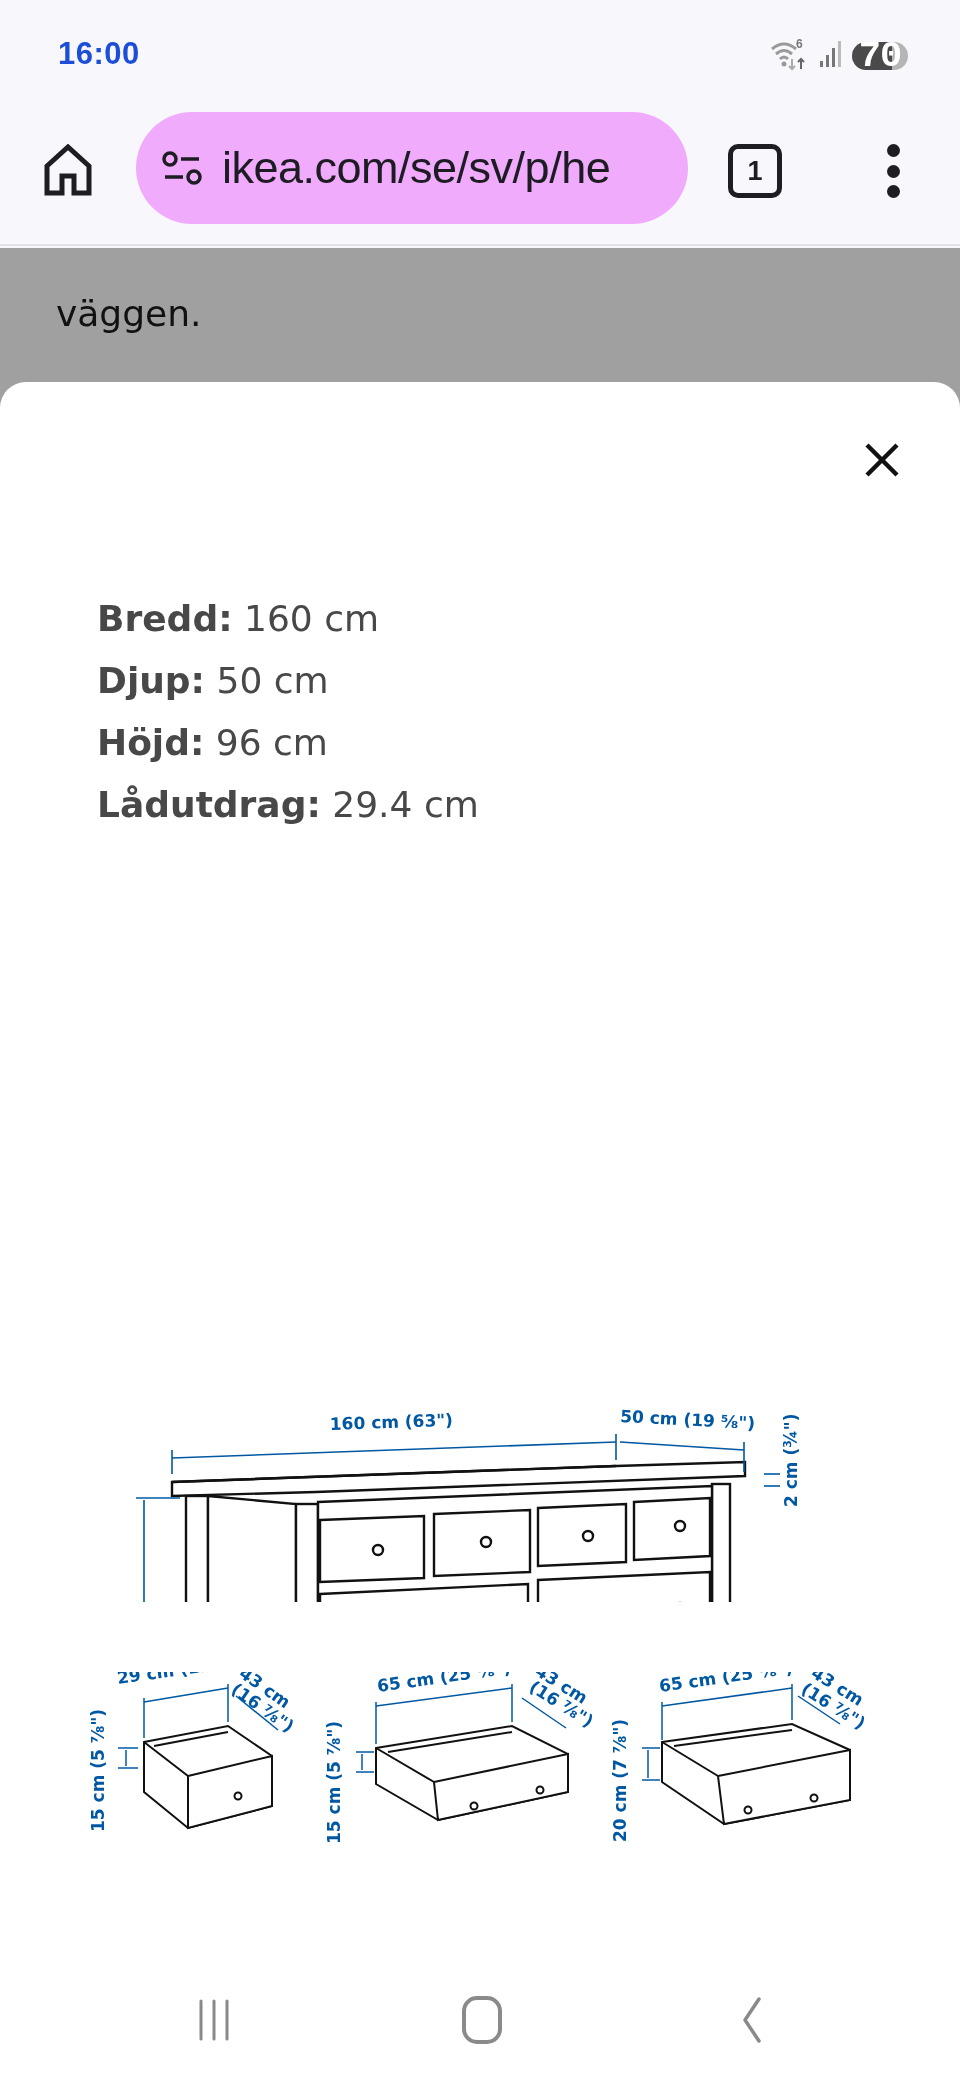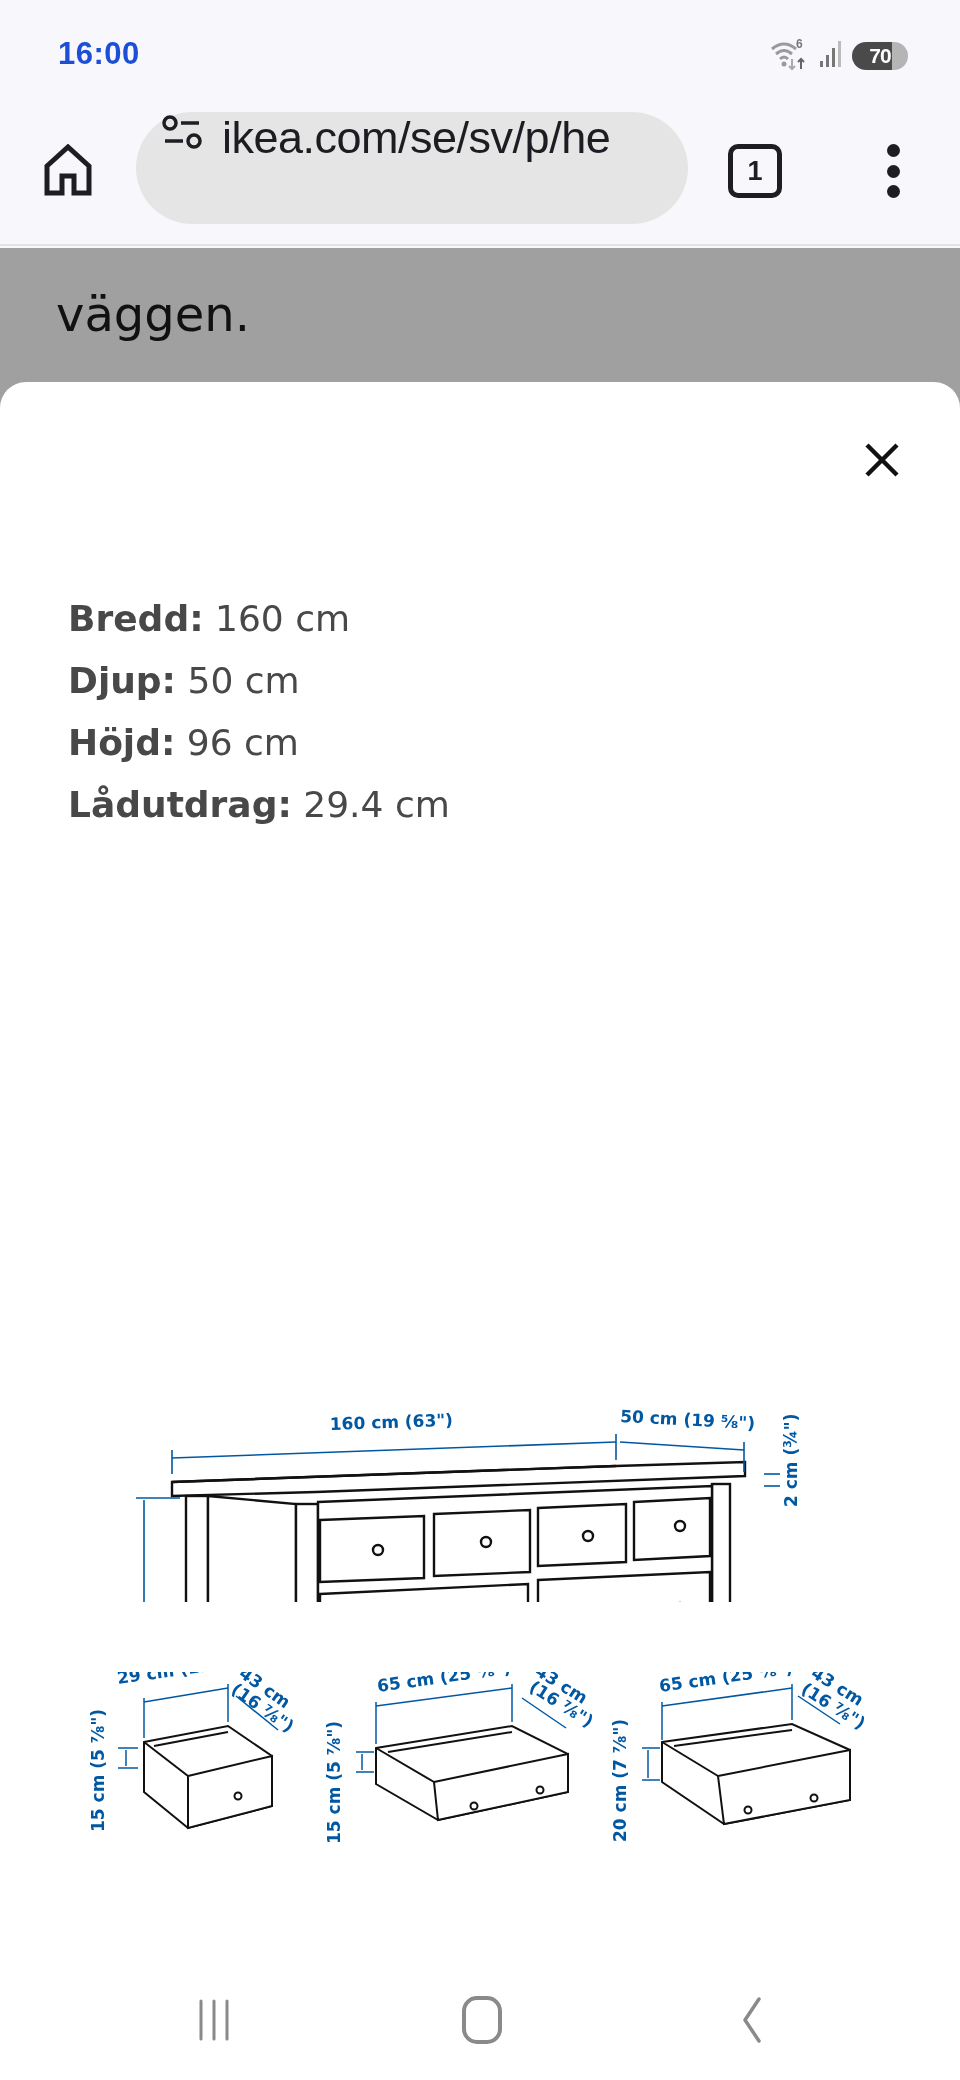--- a/index.html
+++ b/index.html
@@ -3,44 +3,44 @@
 <meta charset="utf-8">
 <style>
   * { box-sizing: border-box; margin: 0; padding: 0; }
   html, body { width: 960px; height: 2080px; overflow: hidden; background: #f8f8fc; }
   body { font-family: "DejaVu Sans", "Liberation Sans", sans-serif; position: relative; }
 
   
   .status-bar { position: absolute; left: 0; top: 0; width: 960px; height: 110px; background: #f8f8fc; }
   .status-time { position: absolute; left: 58px; top: 36px; font-family: "Liberation Sans", sans-serif; font-weight: bold; font-size: 31px; color: #1d4ed8; letter-spacing: 0.5px; }
   .status-icons { position: absolute; right: 52px; top: 36px; height: 40px; display: flex; align-items: center; gap: 8px; }
-  .battery { width: 56px; height: 28px; border-radius: 19px; background: linear-gradient(90deg, #4a4a4a 0 72%, #b5b5b5 72% 100%); color: #fff; font-family: Liberation Sans, sans-serif; font-weight: bold; font-size: 21px; display: flex; align-items: center; justify-content: center; letter-spacing: -1px; }
+  .battery { width: 56px; height: 28px; border-radius: 19px; background: linear-gradient(90deg, #4a4a4a 0 72%, #b5b5b5 72% 100%); color: #fff; font-family: Liberation Mono, monospace; font-weight: bold; font-size: 37px; display: flex; align-items: center; justify-content: center; letter-spacing: -1px; }
 
   
   .toolbar { position: absolute; left: 0; top: 110px; width: 960px; height: 136px; background: #f8f8fc; border-bottom: 2px solid #e2e2e8; }
   .home-btn { position: absolute; left: 38px; top: 30px; width: 60px; height: 60px; display: flex; align-items: center; justify-content: center; }
-  .url-bar { position: absolute; left: 136px; top: 2px; width: 552px; height: 112px; border-radius: 56px; background: #e5e5e5; display: flex; align-items: flex-start; padding-left: 22px; }
+  .url-bar { position: absolute; left: 136px; top: 2px; width: 552px; height: 112px; border-radius: 56px; background: #f0abfc; display: flex; align-items: center; padding-left: 22px; }
   .url-icon { width: 50px; height: 40px; display: flex; align-items: center; justify-content: center; margin-right: 14px; }
   .url-text { font-family: "Liberation Sans", sans-serif; font-size: 45px; color: #1c1c22; white-space: nowrap; overflow: hidden; width: 440px; letter-spacing: -0.5px; }
   .tabs-btn { position: absolute; left: 728px; top: 34px; width: 54px; height: 54px; border: 5px solid #1d1d22; border-radius: 10px; display: flex; align-items: center; justify-content: center; font-family: "Liberation Sans", sans-serif; font-size: 27px; font-weight: bold; color: #1d1d22; }
   .menu-btn { position: absolute; left: 868px; top: 30px; width: 50px; height: 62px; display: flex; flex-direction: column; align-items: center; justify-content: space-between; padding: 4px 0; }
   .menu-btn span { width: 13px; height: 13px; border-radius: 50%; background: #1d1d22; display: block; }
 
   
   .page-behind { position: absolute; left: 0; top: 248px; width: 960px; height: 1832px; background: #fff; overflow: hidden; }
-  .page-text { position: absolute; left: 56px; top: 30px; font-family: "DejaVu Sans", sans-serif; font-size: 48px; color: #111; line-height: 72px; }
+  .page-text { position: absolute; left: 56px; top: 30px; font-family: "DejaVu Sans", sans-serif; font-size: 36px; color: #111; line-height: 72px; }
   .page-text-cut { position: absolute; left: 56px; top: -48px; font-family: "DejaVu Sans", sans-serif; font-size: 48px; color: #111; }
   .overlay { position: absolute; left: 0; top: 248px; width: 960px; height: 1832px; background: rgba(17,17,17,0.4); }
 
   
   .sheet { position: absolute; left: 0; top: 382px; width: 960px; height: 1698px; background: #fff; border-radius: 26px 26px 0 0; }
   .close-btn { position: absolute; left: 854px; top: 50px; width: 56px; height: 56px; display: flex; align-items: center; justify-content: center; }
 
   .dims { position: absolute; left: 68px; top: 206px; }
-  .dim-row { font-family: "DejaVu Sans", sans-serif; font-size: 36px; line-height: 62px; color: #484848; white-space: nowrap; }
+  .dim-row { font-family: "DejaVu Sans", sans-serif; font-size: 36px; line-height: 62px; color: #484848; white-space: nowrap; margin-left: 29px; }
   .dim-row b { font-weight: bold; color: #484848; }
 
   
   .diagram { position: absolute; left: 0; top: 700px; width: 960px; height: 520px; }
   .drawers { position: absolute; left: 0; top: 1290px; width: 960px; height: 200px; }
   .blue-label { fill: #0058a3; font-family: "DejaVu Sans", sans-serif; font-weight: bold; font-size: 17px; }
 
   
   .nav-bar { position: absolute; left: 0; top: 1950px; width: 960px; height: 130px; background: #fff; }
   .nav-btn { position: absolute; top: 40px; width: 80px; height: 60px; display: flex; align-items: center; justify-content: center; }

